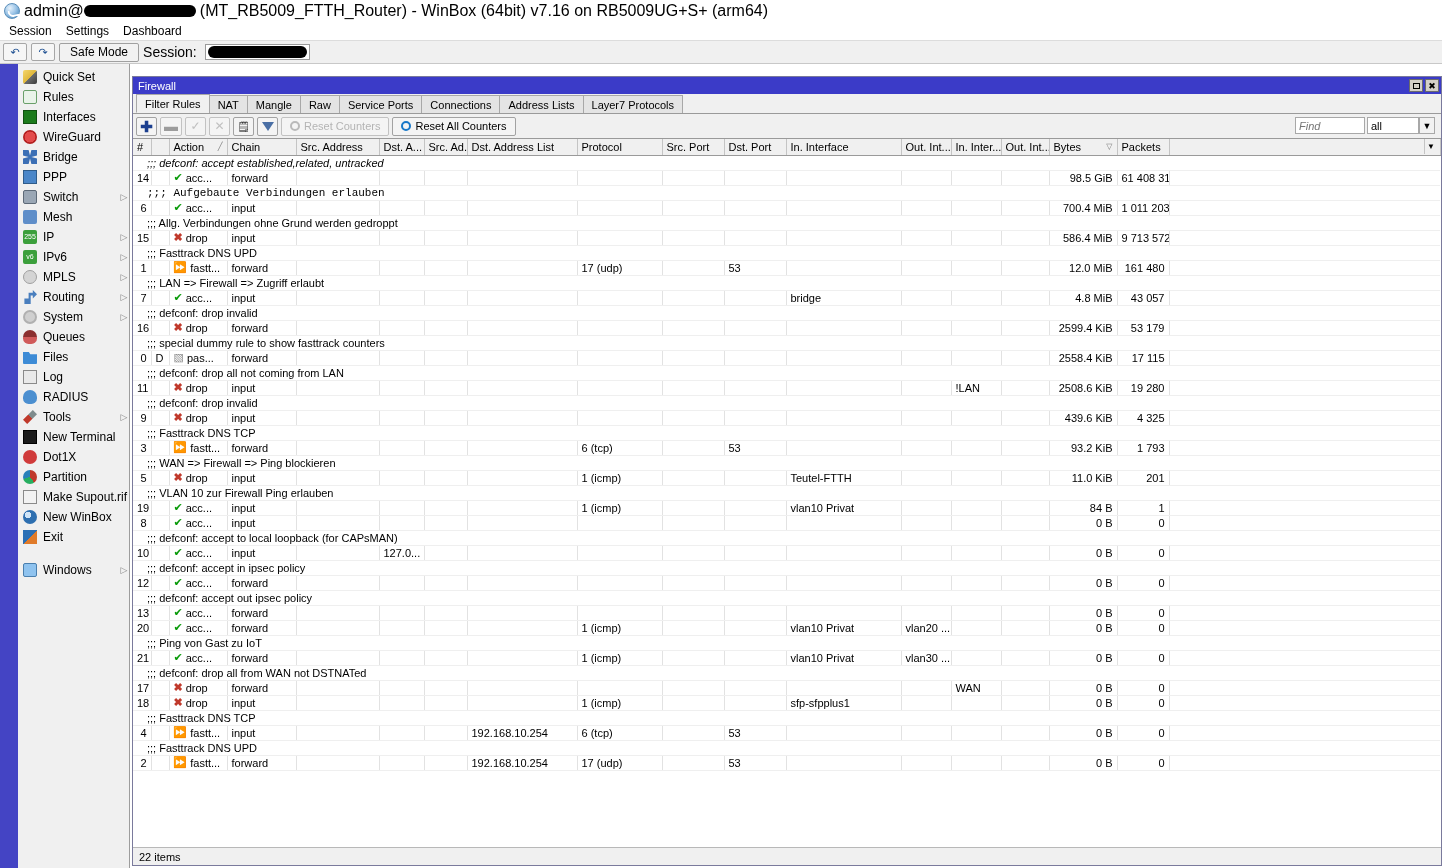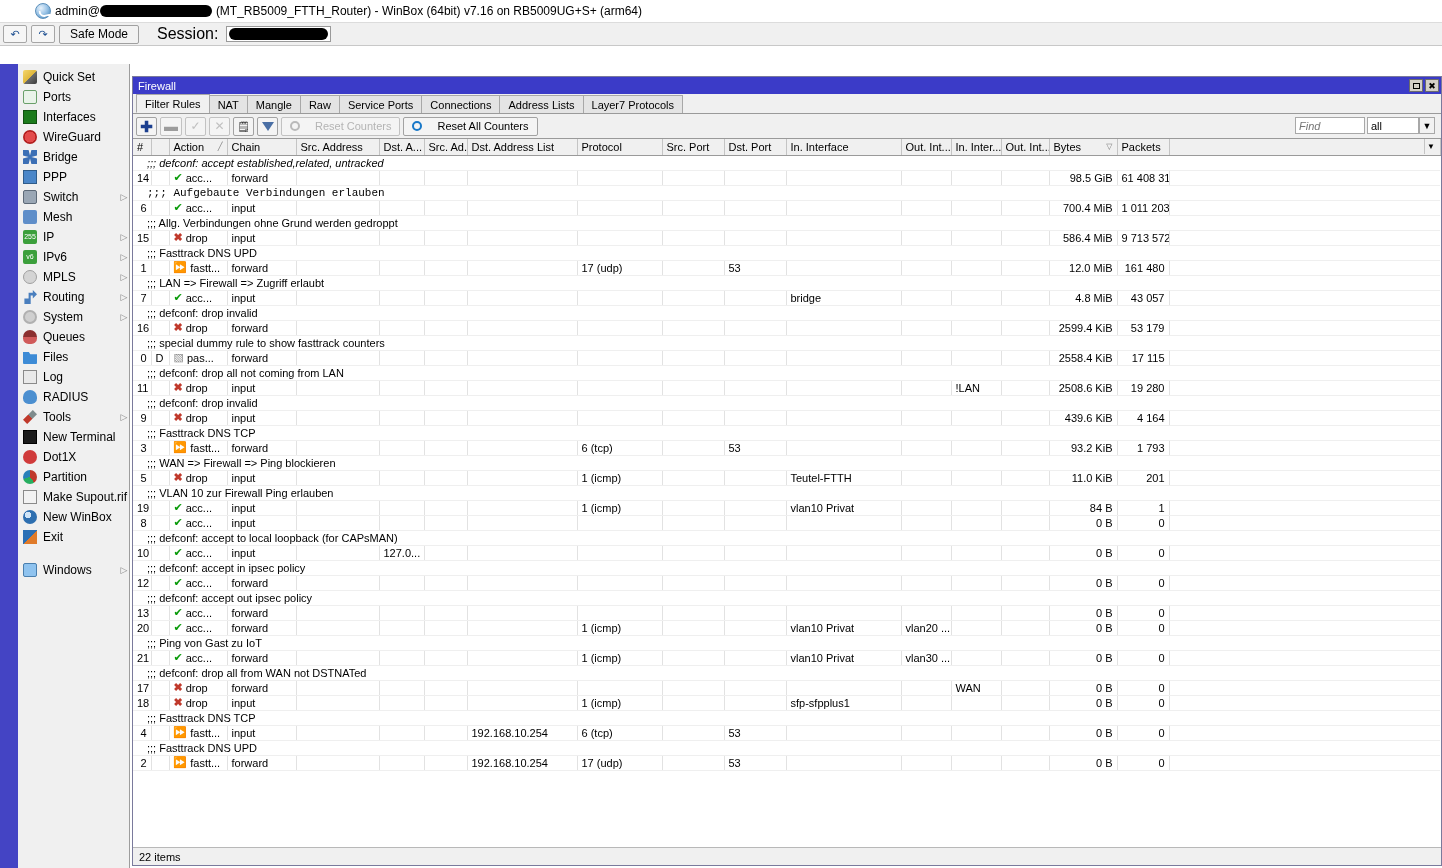--- a/index.html
+++ b/index.html
@@ -11,21 +11,21 @@
     font-family: "Liberation Sans", sans-serif;
     font-size: 11px;
     color: #000;
   }
   #app { position: relative; width: 1442px; height: 868px; }
 
   
   .titlebar {
     height: 22px; display: flex; align-items: center;
     padding-left: 4px; background: #ffffff;
-    font-size: 12px; white-space: nowrap; margin-left: 31px;
+    font-size: 16px; white-space: nowrap;
   }
   .app-icon {
     width: 16px; height: 16px; margin-right: 4px; flex: 0 0 16px;
     border-radius: 50%;
     background: radial-gradient(circle at 35% 30%, #e8f2fb 0%, #9ec6e8 45%, #3a7fb5 100%);
     border: 1px solid #5b8fba;
     position: relative;
   }
   .app-icon:after {
     content: ""; position: absolute; left: 3px; top: 6px;
@@ -57,21 +57,21 @@
     width: 24px; height: 18px; background: #f6f6f6;
     border: 1px solid #a6a6a6; border-radius: 2px;
     display: flex; align-items: center; justify-content: center;
     font-size: 11px; color: #1d4f91; cursor: pointer;
   }
   .safemode {
     height: 19px; padding: 0 10px; background: #f2f2f2;
     border: 1px solid #a0a0a0; border-radius: 2px;
     display: flex; align-items: center; font-size: 12px; cursor: pointer;
   }
-  .sess-label { margin-left: 14px; font-size: 16px; }
+  .sess-label { font-size: 14px; }
   .sess-box {
     margin-left: 4px; width: 105px; height: 16px;
     border: 1px solid #9a9a9a; background: #fff;
     display: flex; align-items: center; padding: 0 2px;
   }
 
   
   .body-area { position: absolute; top: 64px; left: 0; right: 0; bottom: 0; display: flex; }
   .leftedge { width: 18px; background: #4444c4; flex: 0 0 18px; }
 
@@ -165,21 +165,21 @@
     padding: 2px 3px; gap: 3px; background: #f0f0f0; flex: 0 0 24px;
     position: relative;
   }
   .fbtn {
     height: 19px; min-width: 21px; padding: 0 3px;
     background: #f4f4f4; border: 1px solid #a2a2a2; border-radius: 2px;
     display: flex; align-items: center; justify-content: center;
     font-size: 12px; cursor: pointer;
   }
   .fbtn.dis { color: #b4b4b4; border-color: #c2c2c2; }
-  .fbtn.wide { padding: 0 8px; font-size: 11px; gap: 15px; }
+  .fbtn.wide { padding: 0 8px; font-size: 11px; gap: 4px; }
   .fbtn .plus { color: #1b3f8f; font-weight: bold; font-size: 15px; line-height: 1; }
   .fbtn .minus { color: #9c9c9c; font-weight: bold; font-size: 14px; line-height: 1; }
   .ring { width:10px;height:10px;border-radius:50%;border:2px solid #1878c8; display:inline-block; }
   .ring.dis { border-color:#b9b9b9; }
   .funnel { width:0;height:0;border-left:6px solid transparent;border-right:6px solid transparent;border-top:9px solid #4a6fa5; }
 
   .find-wrap { position: absolute; right: 6px; top: 3px; display: flex; align-items: center; }
   .find-input {
     width: 70px; height: 17px; border: 1px solid #a8a8a8; background: #fff;
     font-size: 11px; padding: 0 3px; font-style: italic; color: #9a9a9a;
@@ -237,20 +237,25 @@
 
   <div class="titlebar">
     <div class="app-icon"></div>
     <div class="title-txt">
       <span>admin@</span>
         <span class="redact" style="width:112px;"></span>
         <span style="margin-left:4px;">(MT_RB5009_FTTH_Router) - WinBox (64bit) v7.16 on RB5009UG+S+ (arm64)</span>
     </div>
   </div>
 
+  <div class="menubar">
+    <div>Session</div>
+    <div>Settings</div>
+    <div>Dashboard</div>
+  </div>
 
   <div class="toolbar">
     <div class="tbtn">↶</div>
     <div class="tbtn">↷</div>
     <div class="safemode">Safe Mode</div>
     <div class="sess-label">Session:</div>
     <div class="sess-box">
       <span class="redact" style="width:99px;height:12px;"></span>
     </div>
   </div>
@@ -264,21 +269,21 @@
             <span class="ico">
               <span class="g g-quickset"></span>
             </span>
             <span class="lbl">Quick Set</span>
             <span class="arrow"></span>
           </div>
           <div class="menu-item">
             <span class="ico">
               <span class="g g-wifi"></span>
             </span>
-            <span class="lbl">Ports</span>
+            <span class="lbl">Rules</span>
             <span class="arrow"></span>
           </div>
           <div class="menu-item">
             <span class="ico">
               <span class="g g-iface"></span>
             </span>
             <span class="lbl">Interfaces</span>
             <span class="arrow"></span>
           </div>
           <div class="menu-item">
@@ -768,21 +773,21 @@
                   <td class=""></td>
                   <td class=""></td>
                   <td class=""></td>
                   <td class=""></td>
                   <td class=""></td>
                   <td class=""></td>
                   <td class=""></td>
                   <td class=""></td>
                   <td class=""></td>
                   <td class="r">439.6 KiB</td>
-                  <td class="r">4 164</td>
+                  <td class="r">4 325</td>
                   <td style="border-right: none;"></td>
                 </tr>
                 <tr class="comment">
                   <td colspan="18" style="padding-left: 14px; border-right: none;">;;; Fasttrack DNS TCP</td>
                 </tr>
                 <tr class="rule">
                   <td class="c-num r">3</td>
                   <td class=""></td>
                   <td class=""><span class="icon-cell">
                       <span class="ffwd">⏩</span>

